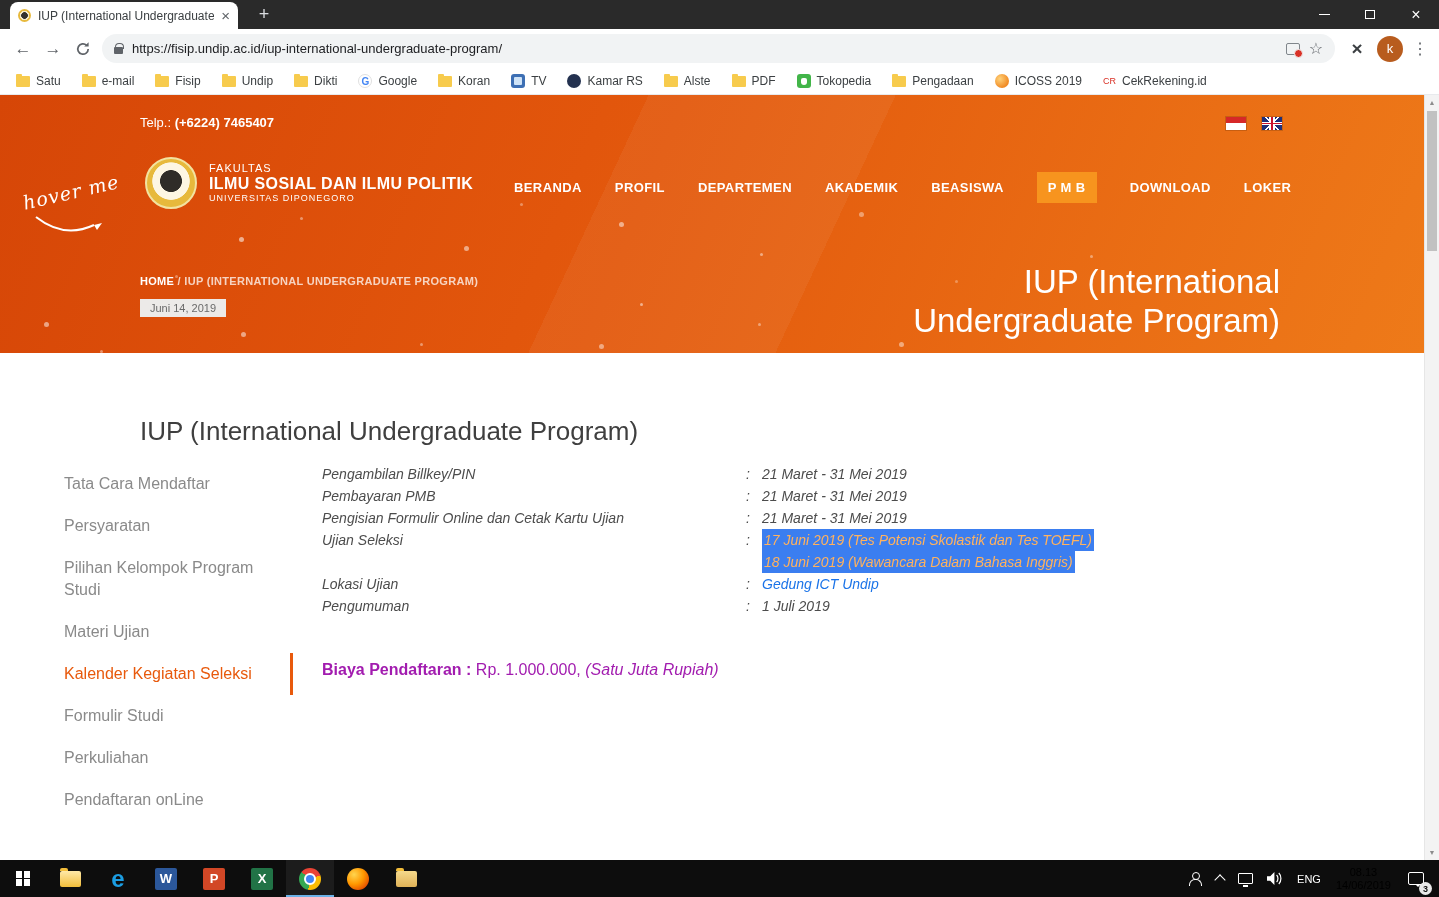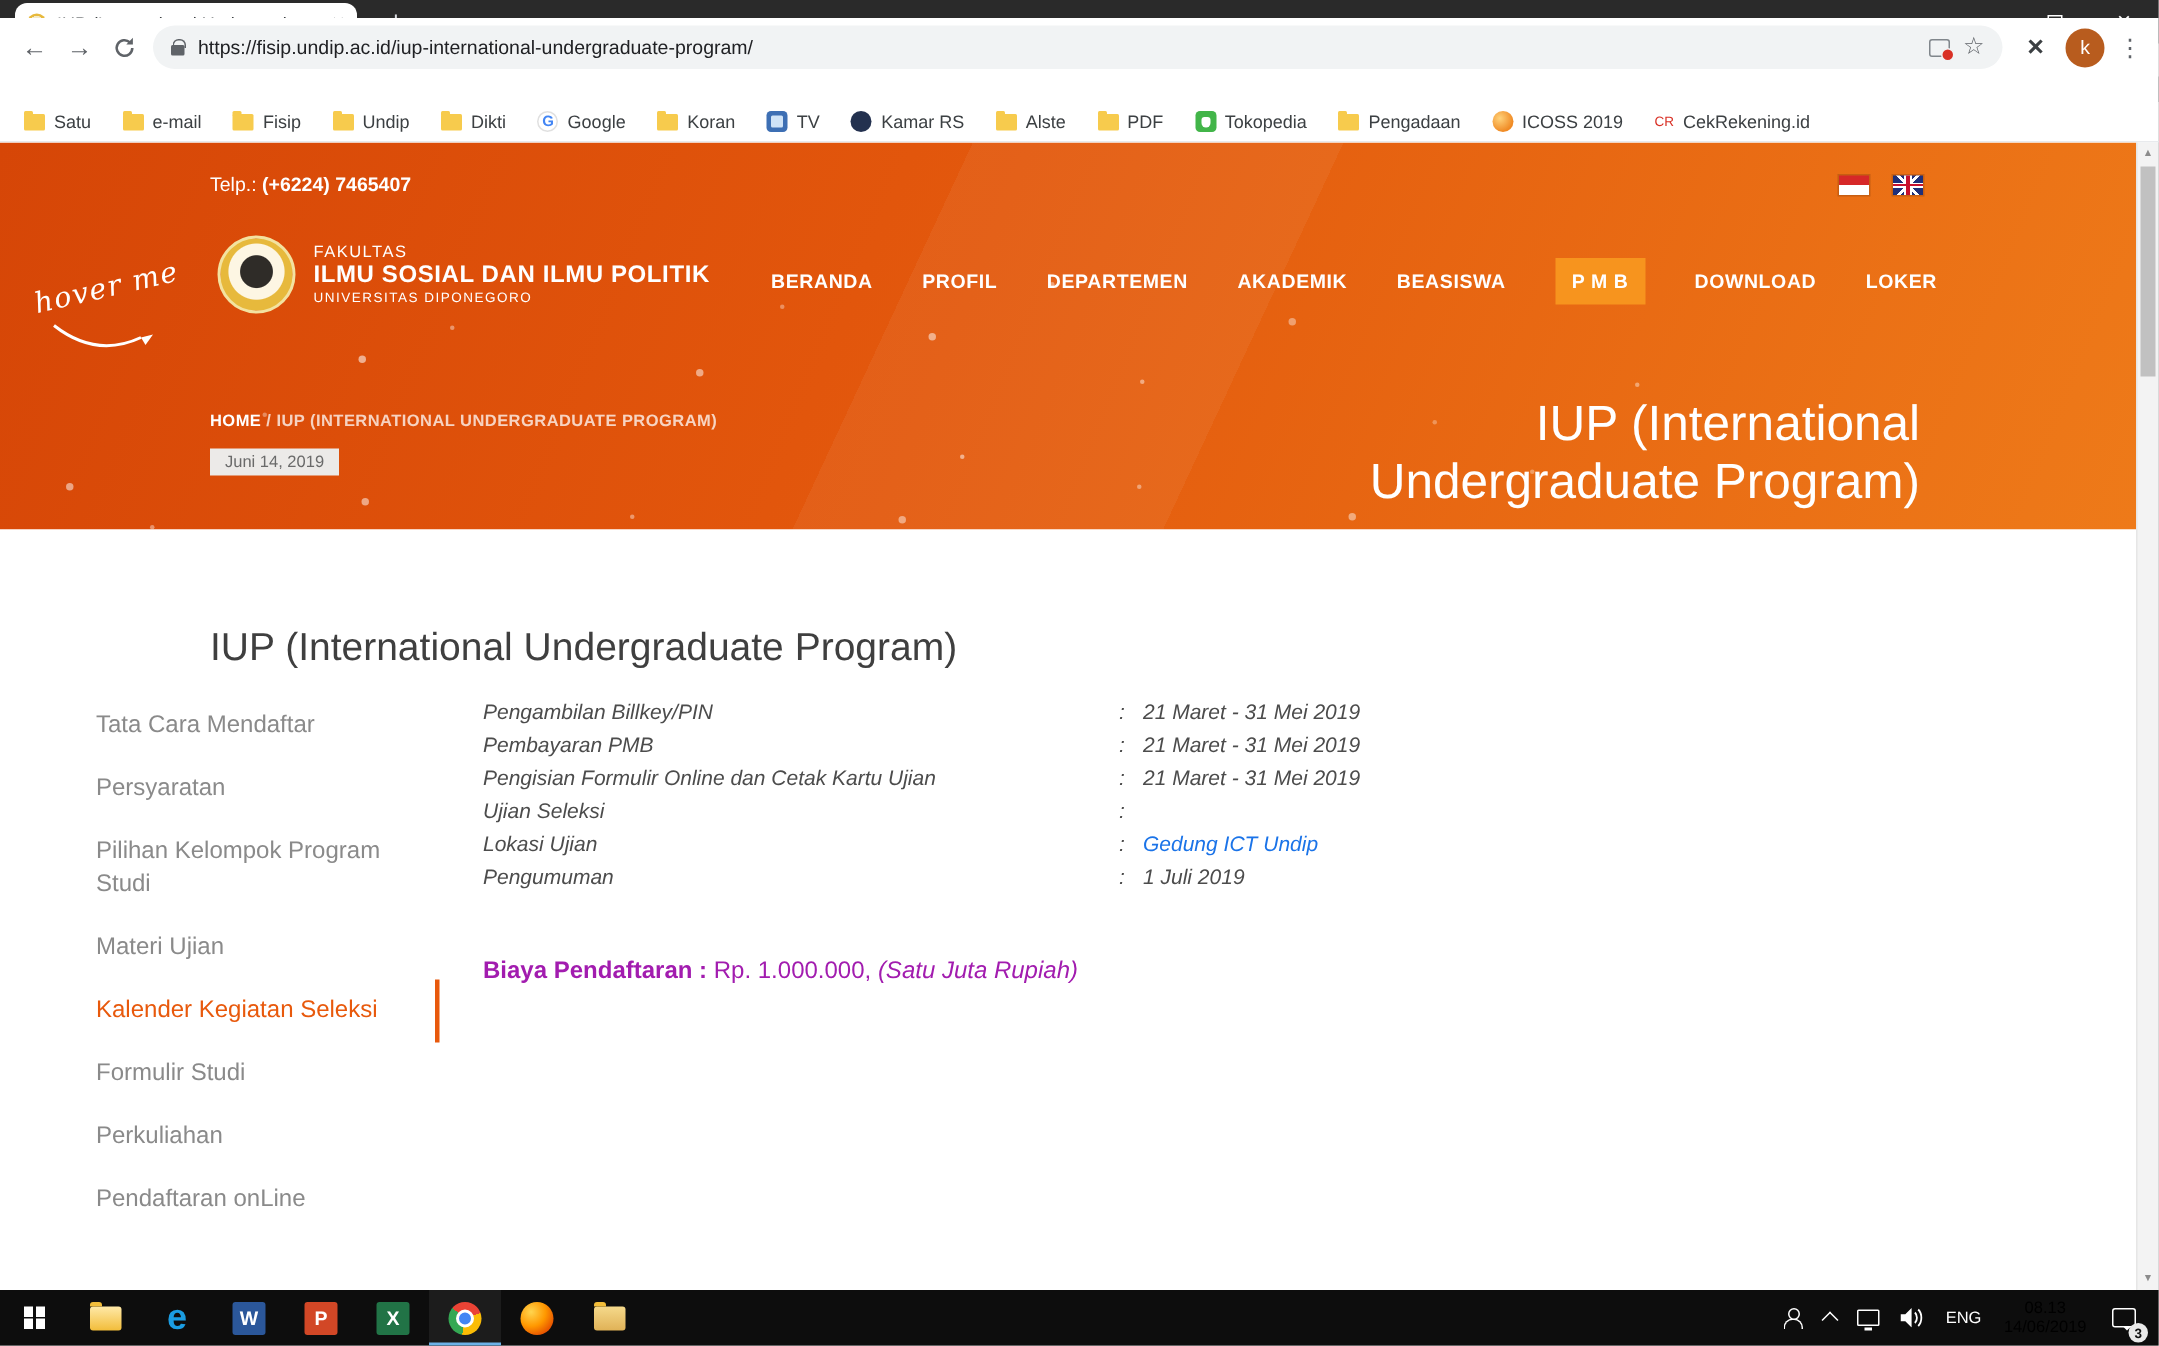--- a/index.html
+++ b/index.html
@@ -18,21 +18,21 @@
   .tab-close { font-size:15px; color:#5f6368; line-height:1; }
   .newtab { position:absolute; left:252px; bottom:3px; width:24px; height:24px; color:#dadce0;
             display:flex; align-items:center; justify-content:center; font-size:18px; border-radius:50%; }
   .icon-plus::before { content:"+"; }
   .win-controls { position:absolute; right:0; top:0; height:29px; display:flex; }
   .win-btn { width:46px; height:29px; display:flex; align-items:center; justify-content:center; color:#fff; font-size:16px; }
   .glyph-min { width:11px; height:1px; background:#fff; display:block; }
   .glyph-max { width:10px; height:9px; border:1px solid #fff; display:block; }
 
   
-  .toolbar { position:absolute; top:12px; left:0; right:0; height:39px; background:#fff;
+  .toolbar { position:absolute; top:29px; left:0; right:0; height:39px; background:#fff;
              display:flex; align-items:center; padding:0 8px; }
   .nav-btn { width:30px; height:30px; display:flex; align-items:center; justify-content:center;
              color:#5f6368; font-size:17px; border-radius:50%; flex:0 0 30px; }
   .icon-back::before { content:"←"; }
   .icon-fwd::before { content:"→"; }
   .urlbar { flex:1; height:29px; background:#f1f3f4; border-radius:15px; display:flex;
             align-items:center; padding:0 12px; gap:9px; margin:0 8px 0 4px; }
   .lock-icon { width:9px; height:7px; background:#5f6368; border-radius:1px; position:relative; margin-top:3px; flex:0 0 9px; }
   .lock-icon::before { content:""; position:absolute; top:-4px; left:1px; width:7px; height:5px;
                        border:1.5px solid #5f6368; border-bottom:none; border-radius:4px 4px 0 0; }
@@ -374,21 +374,22 @@
           </div>
           <div class="sch-row">
             <div class="sch-label">Pengisian Formulir Online dan Cetak Kartu Ujian</div>
             <div class="sch-colon">:</div>
             <div class="sch-value">21 Maret - 31 Mei 2019</div>
           </div>
           <div class="sch-row">
             <div class="sch-label">Ujian Seleksi</div>
             <div class="sch-colon">:</div>
             <div class="sch-value">
-              <br>
+              <span class="hl">17 Juni 2019 (Tes Potensi Skolastik dan Tes TOEFL)</span><br>
+              <span class="hl">18 Juni 2019 (Wawancara Dalam Bahasa Inggris)</span>
             </div>
           </div>
           <div class="sch-row">
             <div class="sch-label">Lokasi Ujian</div>
             <div class="sch-colon">:</div>
             <div class="sch-value link-blue">Gedung ICT Undip</div>
           </div>
           <div class="sch-row">
             <div class="sch-label">Pengumuman</div>
             <div class="sch-colon">:</div>

